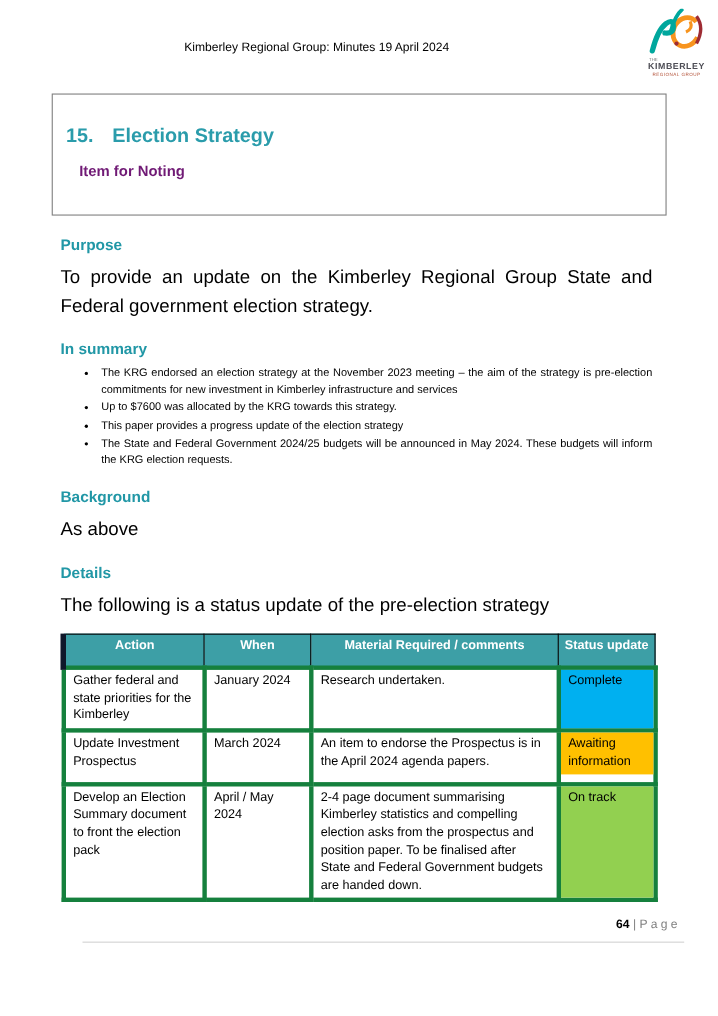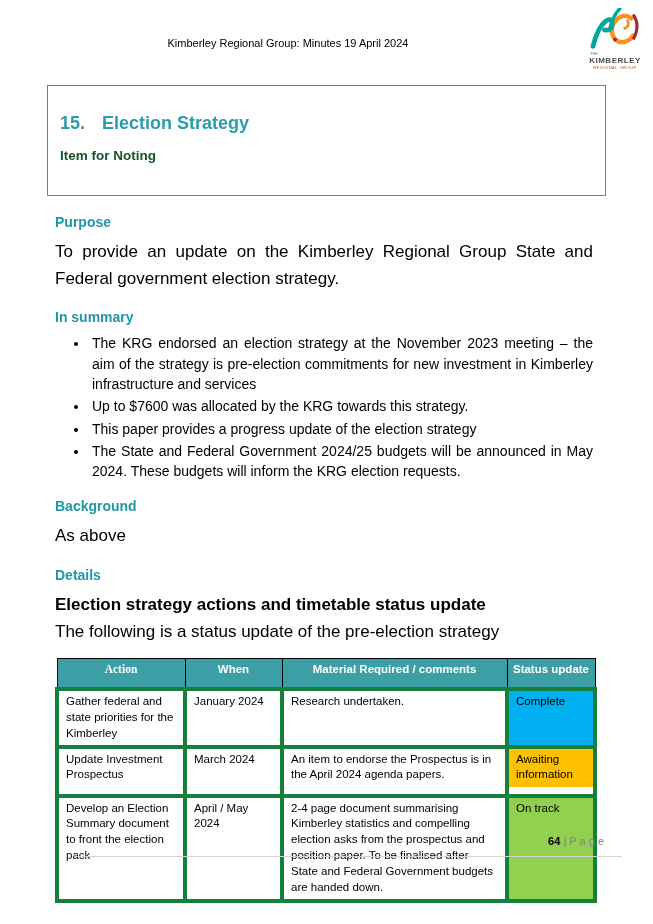--- a/index.html
+++ b/index.html
@@ -19,53 +19,53 @@
   .logo-kimberley { font-size:8px; font-weight:bold; color:#4d4d55; letter-spacing:0.5px; line-height:9px; }
   .logo-sub { font-size:4.2px; color:#b4543b; letter-spacing:0.4px; line-height:6px; }
 
   
   .title-box {
     position:absolute; top:85px; left:47px; width:559px; height:111px;
     border:1px solid #7f7f7f; box-sizing:border-box; padding:6px 12px;
   }
   .item-title { font-size:18px; font-weight:bold; color:#2a9cab; margin-top:21px; }
   .item-number { display:inline-block; width:42px; }
-  .item-noting { font-size:13.5px; font-weight:bold; color:#14532d; margin-top:14px; }
+  .item-noting { font-size:13.5px; font-weight:bold; color:#701a75; margin-top:14px;margin-left:12px; }
   .item-submitted { font-size:12px; font-weight:bold; color:#2a9cab; margin-top:18px; }
 
   
   .content { position:absolute; top:196px; left:55px; width:538px; }
   h2.sec { color:#2197a6; font-size:14px; font-weight:bold; margin:17px 0 8px 0; }
   p.body { font-size:17px; line-height:1.6; margin:0; }
   .justify { text-align:justify; }
-  ul.bullets { margin:6px 0 0 0; padding-left:34px; font-size:14px; line-height:1.45; }
+  ul.bullets { margin:6px 0 0 0; padding-left:34px; font-size:10px; line-height:1.45; }
   ul.bullets li { text-align:justify; padding-left:3px; margin:0 0 2px 0; }
   .subhead { font-size:12px; font-weight:bold; margin:15px 0 0 0; }
   .intro { margin-top:17px; font-size:11.5px; }
 
   
   table.status-table { border-collapse:collapse; width:538px; margin-top:13px; font-size:11.5px; table-layout:fixed; }
   .status-table th {
     background:#3d9fa6; color:#ffffff; font-weight:bold; font-size:11.5px;
     border:1px solid #000; border-left:1px solid #fff;
     padding:4px 3px 12px 3px; text-align:center; vertical-align:top;
   }
-  .status-table th:first-child { border-left:1px solid #0f172a;font-family:Liberation Serif, serif; }
+  .status-table th:first-child { border-left:5px solid #0f172a; }
   .status-table td {
     border:4px solid #15803d; vertical-align:top; padding:3px 7px;
     line-height:1.38; box-sizing:border-box;
   }
   .r1 td { height:48px; } .r2 td { height:49px; } .r3 td { height:48px; }
   td.status-cell { position:relative; padding:0; }
   .status-fill { position:absolute; left:0; right:0; top:0; bottom:0; }
   .status-fill.partial { bottom:7px; }
   .status-text { position:relative; display:block; padding:3px 7px; }
 
   
-  .footer { position:absolute; top:835px; right:49px; font-size:11px; }
+  .footer { position:absolute; top:835px; right:37px; font-size:11px; }
   .footer .num { font-weight:bold; color:#000; }
   .footer .pg { color:#808080; }
   .footer-line { position:absolute; top:856px; left:75px; width:547px; border-top:1px solid #d2d2d2; }
 </style>
 </head>
 <body>
 
 <div class="page">
 
   <div class="doc-header-title">Kimberley Regional Group: Minutes 19 April 2024</div>
@@ -101,21 +101,20 @@
       <li>The KRG endorsed an election strategy at the November 2023 meeting – the aim of the strategy is pre-election commitments for new investment in Kimberley infrastructure and services</li>
       <li>Up to $7600 was allocated by the KRG towards this strategy.</li>
       <li>This paper provides a progress update of the election strategy</li>
       <li>The State and Federal Government 2024/25 budgets will be announced in May 2024. These budgets will inform the KRG election requests.</li>
     </ul>
 
     <h2 class="sec">Background</h2>
     <p class="body">As above</p>
 
     <h2 class="sec">Details</h2>
-    <p class="body subhead">Election strategy actions and timetable status update</p>
     <p class="body intro">The following is a status update of the pre-election strategy</p>
 
     <table class="status-table">
       <colgroup>
         <col style="width:128px">
           <col style="width:97px">
           <col style="width:225px">
           <col style="width:88px">
       </colgroup>
       <thead>

